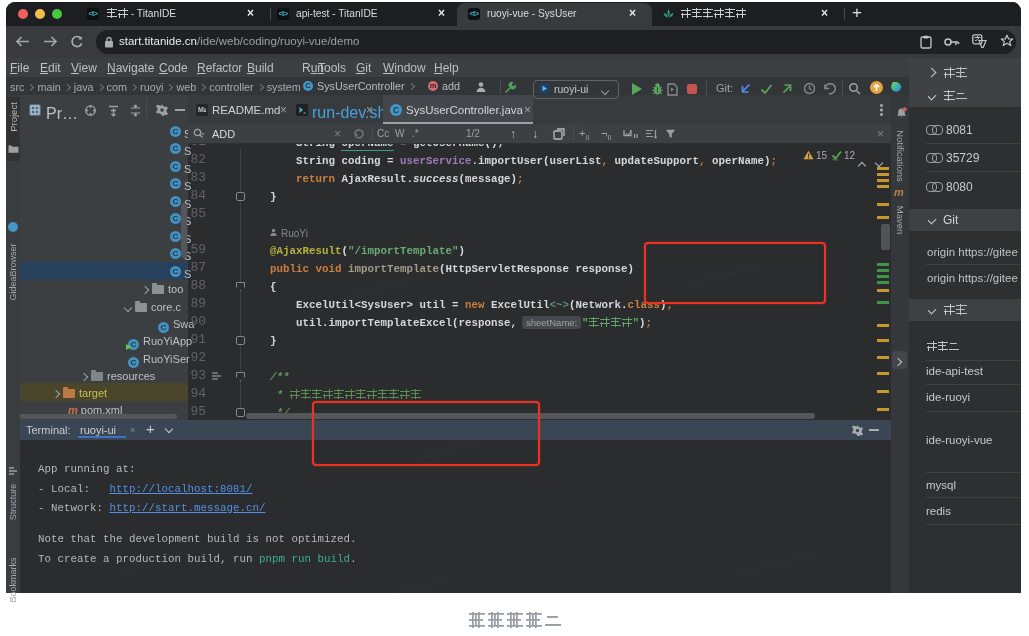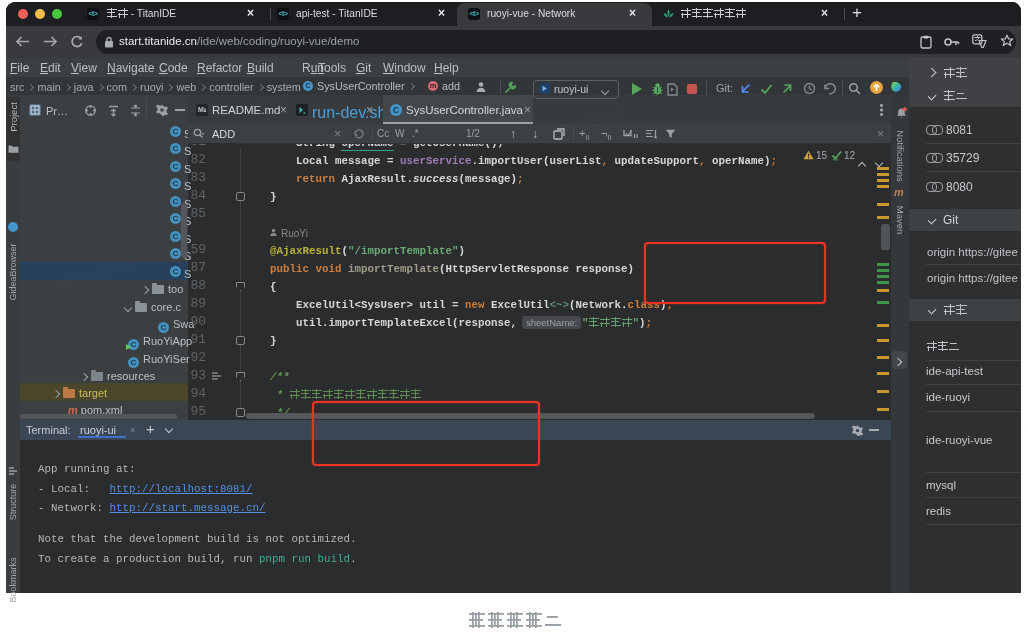--- a/index.html
+++ b/index.html
@@ -79,21 +79,21 @@
 <div class="a" style="left:457px;top:3px;width:195px;height:23px;background:#393a3e;border-radius:8px 8px 0 0"></div>
 <div id="ctabs">
  <div class="fav" style="left:87px;top:8px">&lt;t&gt;</div>
  <div class="a ctext" style="left:106px;top:8px"><span class="cj" style="color:#d9dce0"></span><span class="cj cjB"></span> - TitanIDE</div>
  <div class="a x" style="left:247px;top:8px;color:#e4e7ea;font-weight:bold">×</div>
  <div class="a" style="left:270px;top:8px;width:1px;height:12px;background:#494c4f"></div>
  <div class="fav" style="left:277px;top:8px">&lt;t&gt;</div>
  <div class="a ctext" style="left:296px;top:8px">api-test - TitanIDE</div>
  <div class="a x" style="left:438px;top:8px;color:#e4e7ea;font-weight:bold">×</div>
  <div class="fav" style="left:468px;top:8px">&lt;t&gt;</div>
- <div class="a ctext" style="left:487px;top:8px">ruoyi-vue - Network</div>
+ <div class="a ctext" style="left:487px;top:8px">ruoyi-vue - SysUser</div>
  <div class="a x" style="left:629px;top:8px;color:#e4e7ea;font-weight:bold">×</div>
  <svg class="a" style="left:662px;top:8px" width="13" height="13" viewBox="0 0 13 13">
       <g fill="#2e9e74">
         <path d="M6.5 1 C8 3.5 8 6 6.5 8.5 C5 6 5 3.5 6.5 1z"></path>
         <path d="M1.5 5 C4 5.5 5.5 7 6 9.5 C3.5 9 2 7.5 1.5 5z"></path>
         <path d="M11.5 5 C9 5.5 7.5 7 7 9.5 C9.5 9 11 7.5 11.5 5z"></path>
       </g>
     </svg>
  <div class="a ctext" style="left:680px;top:8px"><span class="cj cjB"></span><span class="cj"></span><span class="cj"></span><span class="cj cjB"></span><span class="cj"></span><span class="cj cjB"></span></div>
  <div class="a x" style="left:821px;top:8px;color:#e4e7ea;font-weight:bold">×</div>
@@ -275,21 +275,21 @@
       <path d="M3 2 C7 .5 11 2.5 12 6 C12.5 9.5 9.5 12.5 6 12 C2.5 11.5 .7 8.5 1.5 5.5 C2 3.8 2.4 2.6 3 2z" fill="url(#lg1)"></path>
     </svg>
 </div>
 <div id="edtabs">
  <div class="a" style="left:29px;top:104px;width:12px;height:12px;border-radius:2px;background:#546a7e">
       <svg width="12" height="12" viewBox="0 0 12 12">
         <rect x="2" y="2" width="8" height="8" fill="none" stroke="#c3d6e8" stroke-width="1.2"></rect>
         <path d="M2 6h8M6 2v8" stroke="#c3d6e8" stroke-width="1"></path>
       </svg>
     </div>
- <div class="a" style="left:46px;top:105px;font-size:11px;color:#bec2c5">Pr…</div>
+ <div class="a" style="left:46px;top:105px;font-size:16px;color:#bec2c5">Pr…</div>
  <svg class="a" style="left:84px;top:104px" width="13" height="13" viewBox="0 0 13 13">
       <circle cx="6.5" cy="6.5" r="4.6" fill="none" stroke="#9da1a5" stroke-width="1.4"></circle>
       <path d="M6.5 1v3M6.5 9v3M1 6.5h3M9 6.5h3" stroke="#9da1a5" stroke-width="1.4"></path>
     </svg>
  <svg class="a" style="left:107px;top:104px" width="13" height="13" viewBox="0 0 13 13">
       <path d="M2 2.5h9M4 6.5h5M6.5 4.5v6M6.5 12l-2-2M6.5 12l2-2" fill="none" stroke="#9da1a5" stroke-width="1.3"></path>
     </svg>
  <svg class="a" style="left:129px;top:104px" width="13" height="13" viewBox="0 0 13 13">
       <path d="M2 4h9M2 9h9M6.5 1v3M6.5 12V9M6.5 1 5 2.5M6.5 1 8 2.5M6.5 12 5 10.5M6.5 12l1.5-1.5" fill="none" stroke="#9da1a5" stroke-width="1.2"></path>
     </svg>
@@ -342,21 +342,21 @@
       <path d="M1 2h6M1 5h9M1 8h6" stroke="#7d8286" stroke-width="1.4"></path>
     </svg>
  <div class="a" style="left:240px;top:148px;width:1px;height:262px;background:#3e4144"></div>
  <div class="fold" style="left:236px;top:192px"></div>
  <div class="fold foldd" style="left:236px;top:282px"></div>
  <div class="fold" style="left:236px;top:336px"></div>
  <div class="fold foldd" style="left:236px;top:372px"></div>
  <div class="fold" style="left:236px;top:408px"></div>
  <div class="a mono cl" style="left:244px;top:134px"><span class="wh">        String operName = getUsername();</span></div>
  <div class="a" style="left:341px;top:149.5px;width:53px;height:1.5px;background:#3a9e8c"></div>
- <div class="a mono cl" style="left:244px;top:152px"><span class="wh">        Local message = </span><span class="fld">userService</span><span class="wh">.importUser(userList</span><span class="kw">,</span><span class="wh"> updateSupport</span><span class="kw">,</span><span class="wh"> operName)</span><span class="kw">;</span></div>
+ <div class="a mono cl" style="left:244px;top:152px"><span class="wh">        String coding = </span><span class="fld">userService</span><span class="wh">.importUser(userList</span><span class="kw">,</span><span class="wh"> updateSupport</span><span class="kw">,</span><span class="wh"> operName)</span><span class="kw">;</span></div>
  <div class="a mono cl" style="left:244px;top:170px"><span class="wh">        </span><span class="kw">return</span><span class="wh"> AjaxResult.</span><span class="wh" style="font-style:italic">success</span><span class="wh">(message)</span><span class="kw">;</span></div>
  <div class="a mono cl" style="left:244px;top:188px"><span class="wh">    }</span></div>
  <svg class="a" style="left:269px;top:228px" width="9" height="9" viewBox="0 0 9 9">
       <circle cx="4.5" cy="2.5" r="1.7" fill="#85898d"></circle>
       <path d="M1.2 8c.4-2.2 1.7-3.2 3.3-3.2S7.4 5.8 7.8 8z" fill="#85898d"></path>
     </svg>
  <div class="a" style="left:281px;top:228px;font-size:10px;color:#85898d">RuoYi</div>
  <div class="a mono cl" style="left:244px;top:242px"><span class="wh">    </span><span class="ann">@AjaxResult</span><span class="wh">(</span><span class="str">"/importTemplate"</span><span class="wh">)</span></div>
  <div class="a mono cl" style="left:244px;top:260px"><span class="wh">    </span><span class="kw">public</span><span class="wh"> </span><span class="kw">void</span><span class="wh"> </span><span style="color:#a39c88">importTemplate</span><span class="wh">(HttpServletResponse response)</span></div>
  <div class="a mono cl" style="left:244px;top:278px"><span class="wh">    {</span></div>

